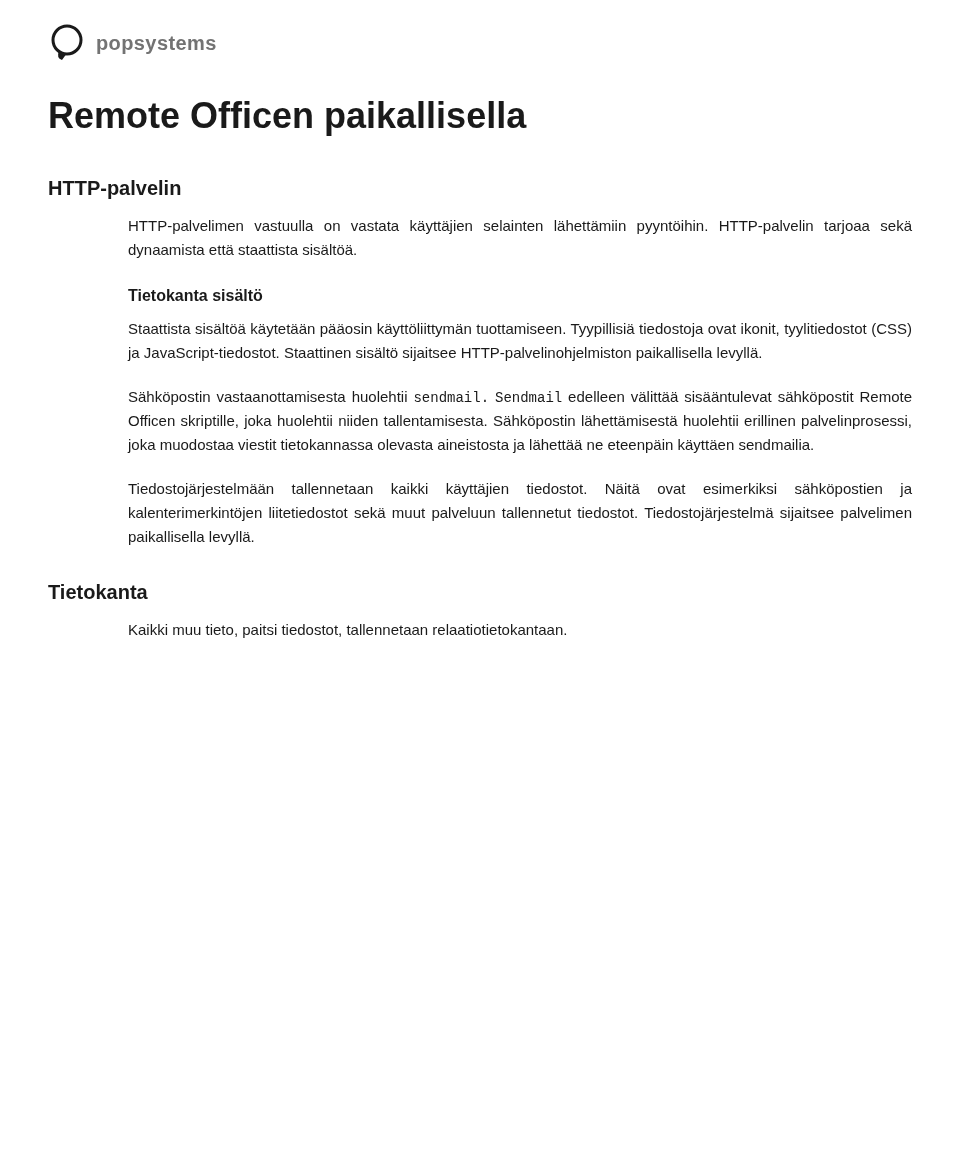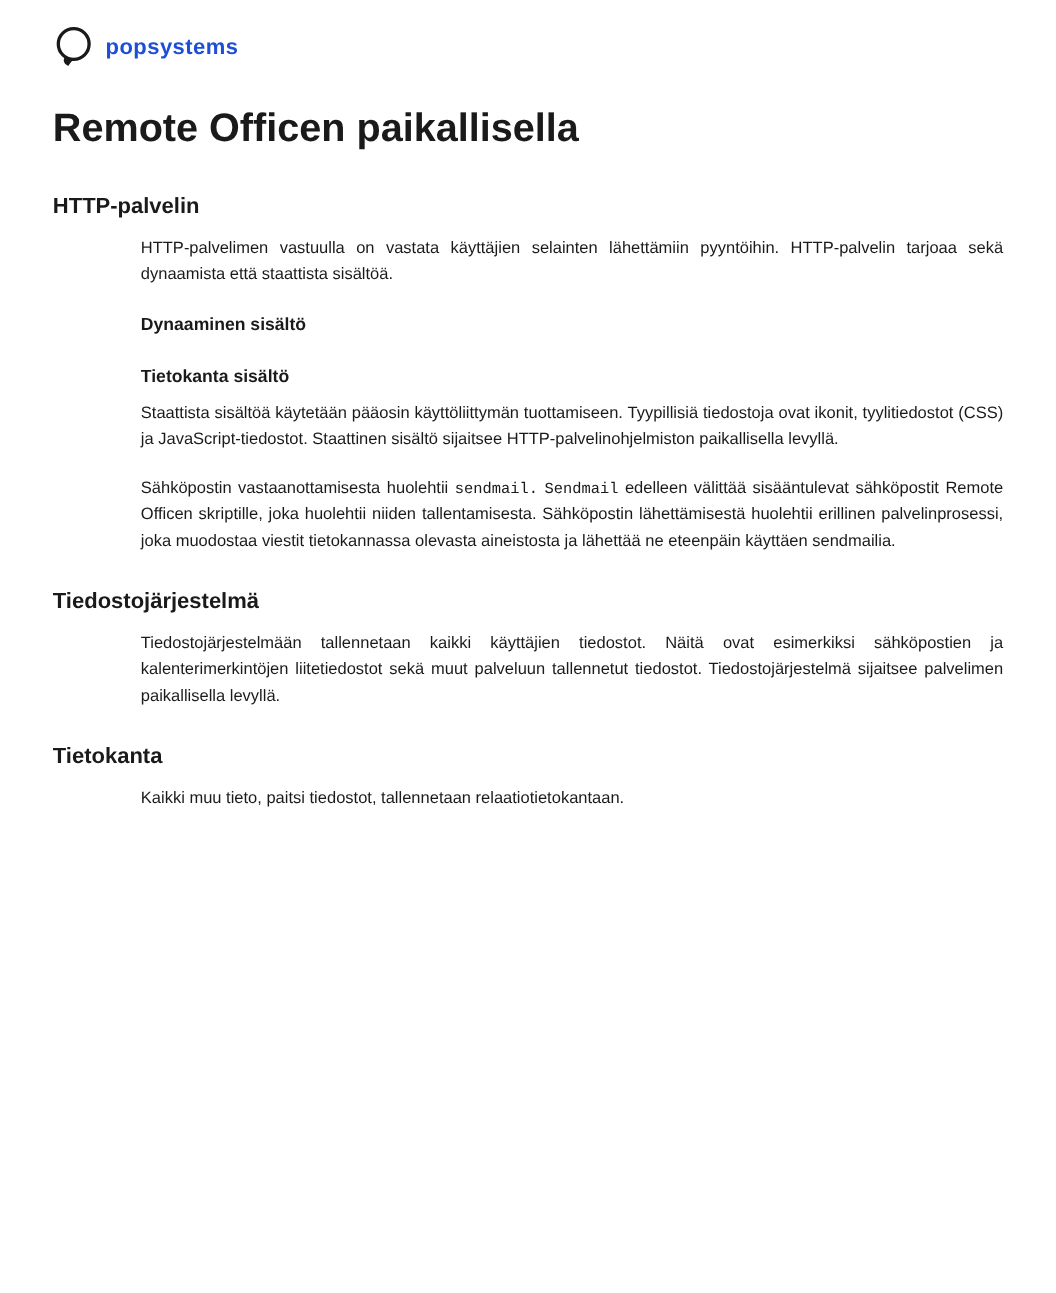--- a/index.html
+++ b/index.html
@@ -33,21 +33,21 @@
     }
 
     .logo-icon {
       width: 38px;
       height: 38px;
     }
 
     .logo-text {
       font-size: 20px;
       font-weight: bold;
-      color: #1d4ed8;
+      color: #737373;
       letter-spacing: 0.02em;
     }
 
     
     .main-title {
       font-size: 36px;
       font-weight: bold;
       color: #1a1a1a;
       margin-bottom: 36px;
       line-height: 1.2;
@@ -118,21 +118,20 @@
 
   <div class="section-group">
     <h2 class="section-h2">HTTP-palvelin</h2>
 
     <div class="indent-level-1">
       <p class="content-block">
         HTTP-palvelimen vastuulla on vastata käyttäjien selainten lähettämiin pyyntöihin. HTTP-palvelin tarjoaa sekä dynaamista että staattista sisältöä.
       </p>
 
       <div class="section-group">
-        <h3 class="section-h3">Dynaaminen sisältö</h3>
       </div>
 
       <div class="section-group">
         <h3 class="section-h3">Tietokanta sisältö</h3>
         <p class="content-block">
           Staattista sisältöä käytetään pääosin käyttöliittymän tuottamiseen. Tyypillisiä tiedostoja ovat ikonit, tyylitiedostot (CSS) ja JavaScript-tiedostot. Staattinen sisältö sijaitsee HTTP-palvelinohjelmiston paikallisella levyllä.
         </p>
       </div>
     </div>
   </div>
@@ -140,21 +139,20 @@
   <div class="section-group">
 
     <div class="indent-level-1">
       <p class="content-block">
         Sähköpostin vastaanottamisesta huolehtii <code>sendmail.</code> <code>Sendmail</code> edelleen välittää sisääntulevat sähköpostit Remote Officen skriptille, joka huolehtii niiden tallentamisesta. Sähköpostin lähettämisestä huolehtii erillinen palvelinprosessi, joka muodostaa viestit tietokannassa olevasta aineistosta ja lähettää ne eteenpäin käyttäen sendmailia.
       </p>
     </div>
   </div>
 
   <div class="section-group">
-    <h2 class="section-h2 top-section">Tiedostojärjestelmä</h2>
 
     <div class="indent-level-1">
       <p class="content-block">
         Tiedostojärjestelmään tallennetaan kaikki käyttäjien tiedostot. Näitä ovat esimerkiksi sähköpostien ja kalenterimerkintöjen liitetiedostot sekä muut palveluun tallennetut tiedostot. Tiedostojärjestelmä sijaitsee palvelimen paikallisella levyllä.
       </p>
     </div>
   </div>
 
   <div class="section-group">
     <h2 class="section-h2 top-section">Tietokanta</h2>

